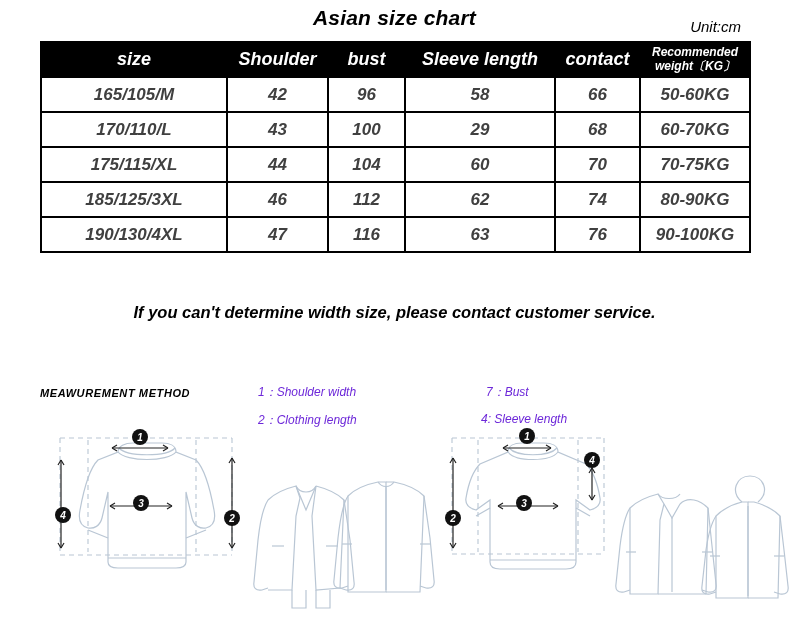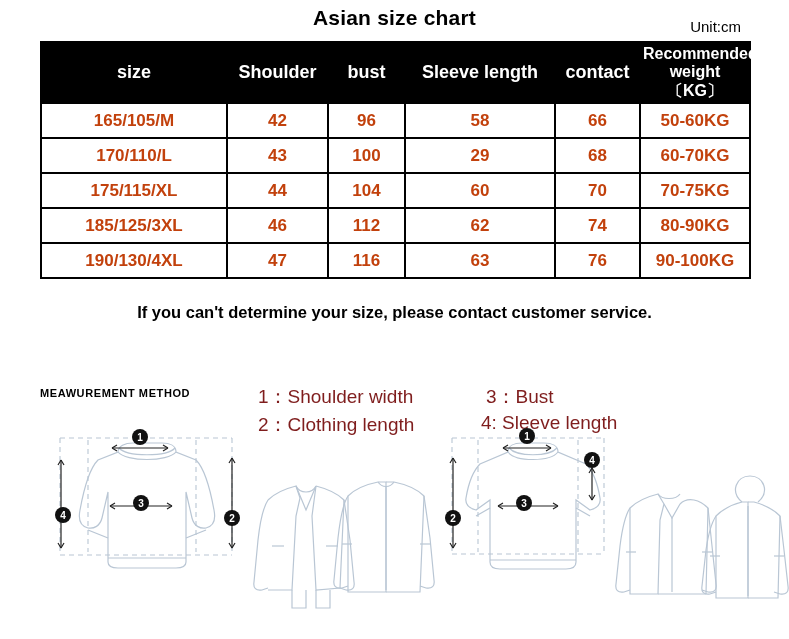--- a/index.html
+++ b/index.html
@@ -8,20 +8,21 @@
     width: 789px; height: 639px;
     background: #ffffff;
     font-family: "Liberation Sans", sans-serif;
     color: #000;
     overflow: hidden;
   }
   .page {
     position: relative;
     width: 789px; height: 639px;
     background: #fff;
+    font-style: italic;
   }
 
   
   .title {
     position: absolute;
     top: 6px;
     left: 0; right: 0;
     text-align: center;
     font-size: 21px;
     font-weight: 700;
@@ -55,29 +56,29 @@
     font-weight: 700;
   }
   table.size-chart thead th {
     background: #000;
     color: #fff;
     height: 35px;
     font-size: 18px;
     padding: 2px 2px;
   }
   table.size-chart thead th.small {
-    font-size: 16px;
+    font-size: 12px;
     line-height: 1.15;
     font-weight: 700;
   }
   table.size-chart tbody td {
     height: 35px;
     font-size: 17px;
     background: #fff;
-    color: #c2410c;
+    color: #404040;
   }
   
   col.c0 { width: 186px; }
   col.c1 { width: 101px; }
   col.c2 { width: 77px; }
   col.c3 { width: 150px; }
   col.c4 { width: 85px; }
   col.c5 { width: 110px; }
 
   
@@ -102,22 +103,22 @@
     position: absolute;
     left: 40px;
     top: 47px;
     font-size: 11px;
     font-weight: 700;
     letter-spacing: 0.6px;
     color: #000;
   }
   .legend {
     position: absolute;
-    font-size: 19px;
-    color: #7f1d1d;
+    font-size: 12px;
+    color: #6d28d9;
     white-space: nowrap;
   }
   .legend.l1 { left: 258px; top: 44px; }
   .legend.l2 { left: 258px; top: 72px; }
   .legend.l3 { left: 486px; top: 44px; }
   .legend.l4 { left: 481px; top: 72px; }
 
   svg.art { position: absolute; left: 0; top: 0; }
   .gline { stroke: #b9c6d4; stroke-width: 1.2; fill: none; }
   .gdash { stroke: #b9c6d4; stroke-width: 1.1; fill: none; stroke-dasharray: 5 4; }
@@ -194,27 +195,27 @@
           <td>47</td>
           <td>116</td>
           <td>63</td>
           <td>76</td>
           <td>90-100KG</td>
         </tr>
       </tbody>
     </table>
   </div>
 
-  <div class="note">If you can't determine your size, please contact customer service.</div>
+  <div class="note">If you can't determine width size, please contact customer service.</div>
 
   <div class="diagram">
     <div class="mm-label">MEAWUREMENT METHOD</div>
     <div class="legend l1">1：Shoulder width</div>
     <div class="legend l2">2：Clothing length</div>
-    <div class="legend l3">3：Bust</div>
+    <div class="legend l3">7：Bust</div>
     <div class="legend l4">4: Sleeve length</div>
 
     <svg class="art" width="789" height="284" viewBox="0 0 789 284">
 
       <g>
 
         <path class="gdash" d="M60,98 L232,98"></path>
         <path class="gdash" d="M60,98 L60,215"></path>
         <path class="gdash" d="M232,98 L232,215"></path>
         <path class="gdash" d="M60,215 L232,215"></path>

